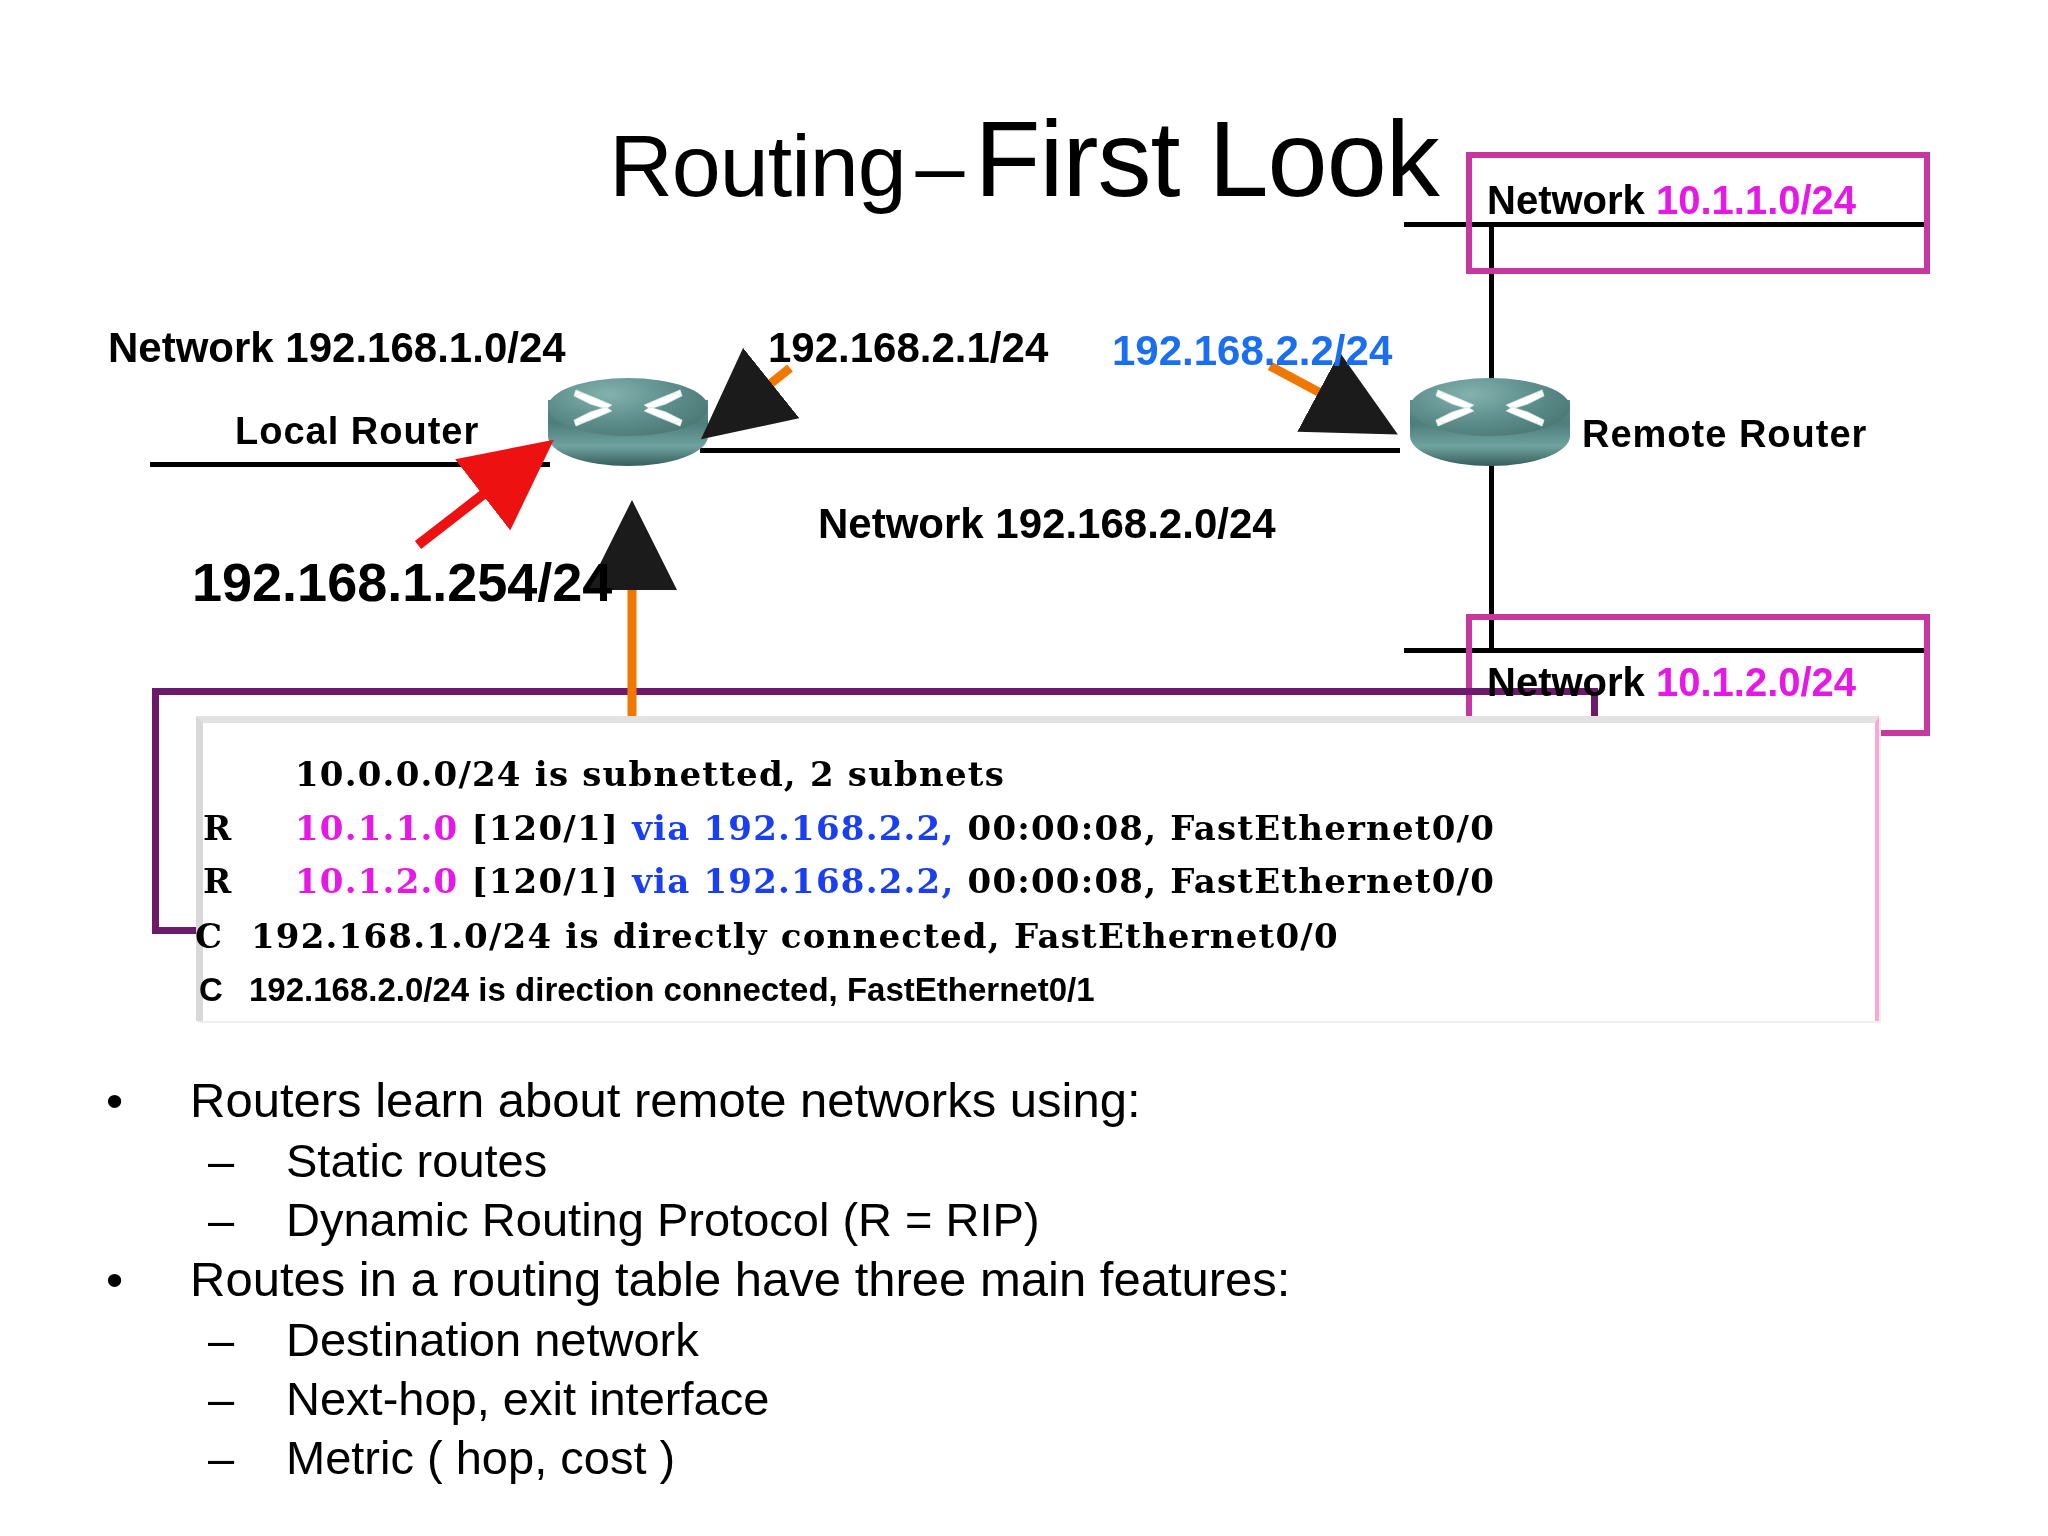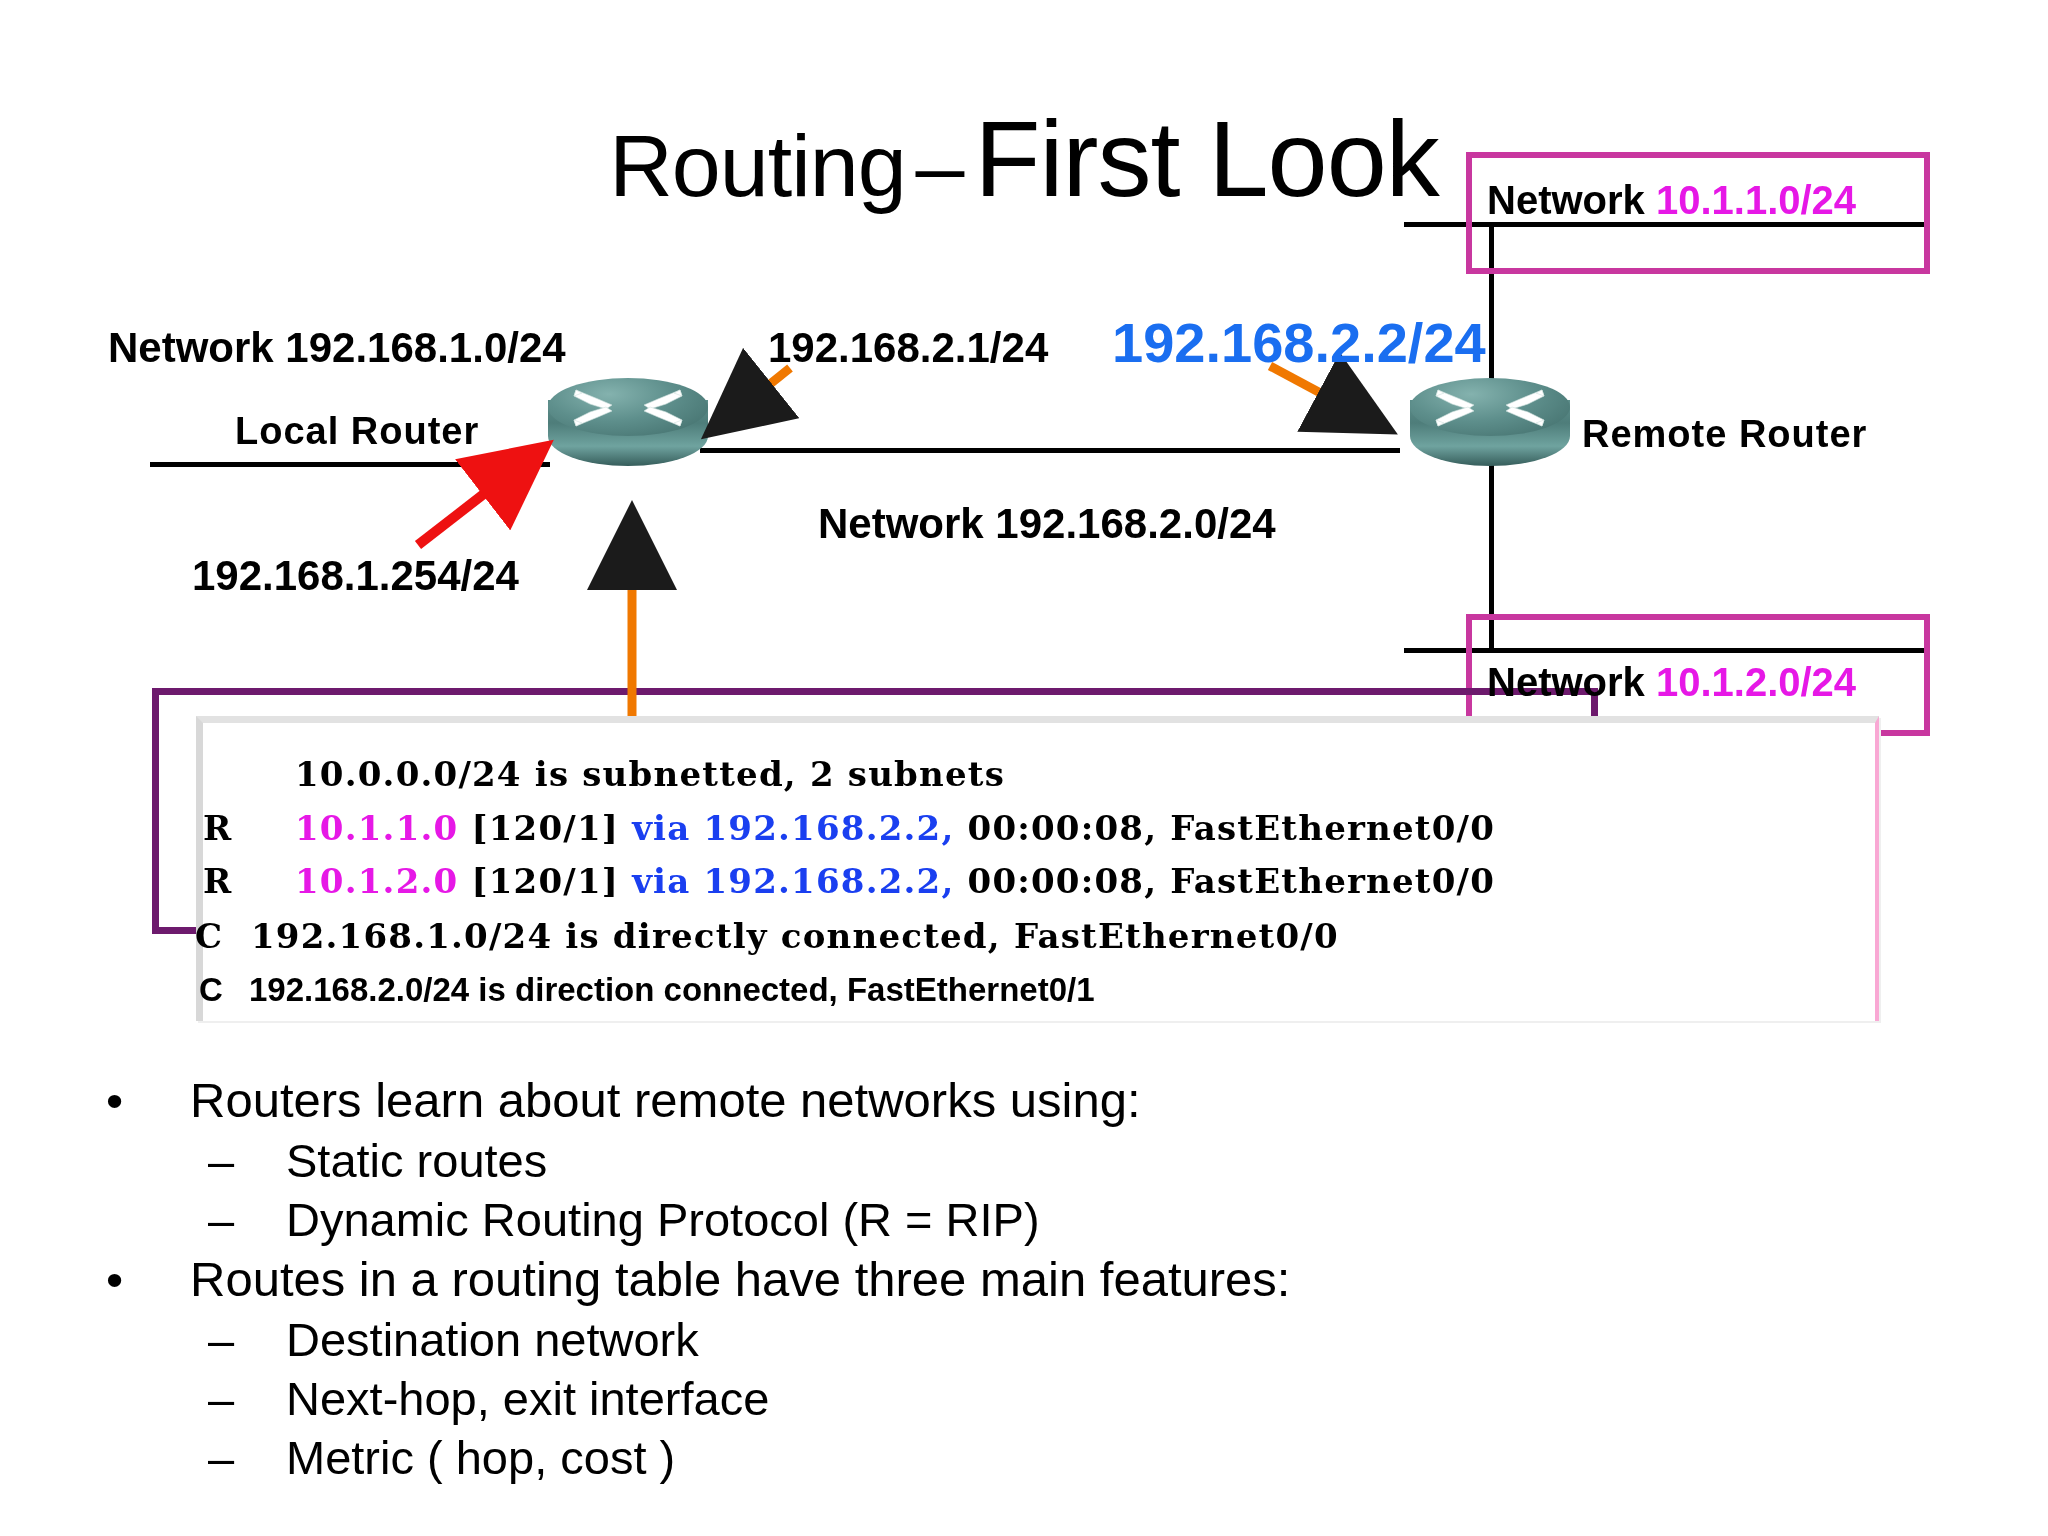--- a/index.html
+++ b/index.html
@@ -289,25 +289,25 @@
 
     <line x1="418" y1="545" x2="538" y2="452" stroke="#ee1111" stroke-width="10" marker-end="url(#ah-red)"></line>
 
     <line x1="632" y1="720" x2="632" y2="518" stroke="#f07800" stroke-width="9" marker-end="url(#ah-up)"></line>
   </svg>
 
   <div class="lbl" style="left:108px; top:327px; font-size:42px;">Network 192.168.1.0/24</div>
 
   <div class="lbl" style="left:235px; top:412px; font-size:38px; letter-spacing:1px;">Local Router</div>
 
-  <div class="lbl" style="left:192px; top:555px; font-size:42px;">192.168.1.254/24</div>
+  <div class="lbl" style="left:192px; top:555px; font-size:54px;">192.168.1.254/24</div>
 
   <div class="lbl" style="left:768px; top:327px; font-size:42px;">192.168.2.1/24</div>
 
-  <div class="lbl" style="left:1112px; top:315px; font-size:56px; color:#1a6ef0;">192.168.2.2/24</div>
+  <div class="lbl" style="left:1112px; top:330px; font-size:42px; color:#1a6ef0;">192.168.2.2/24</div>
 
   <div class="lbl" style="left:818px; top:503px; font-size:42px;text-align:center;">Network 192.168.2.0/24</div>
 
   <div class="lbl" style="left:1582px; top:415px; font-size:38px; letter-spacing:1px;">Remote Router</div>
 
   <div class="lbl" style="left:1487px; top:180px; font-size:40px;">
     <span>Network</span>
     <span style="color:#e618e6;margin-top:6px;">10.1.1.0/24</span>
   </div>
 

